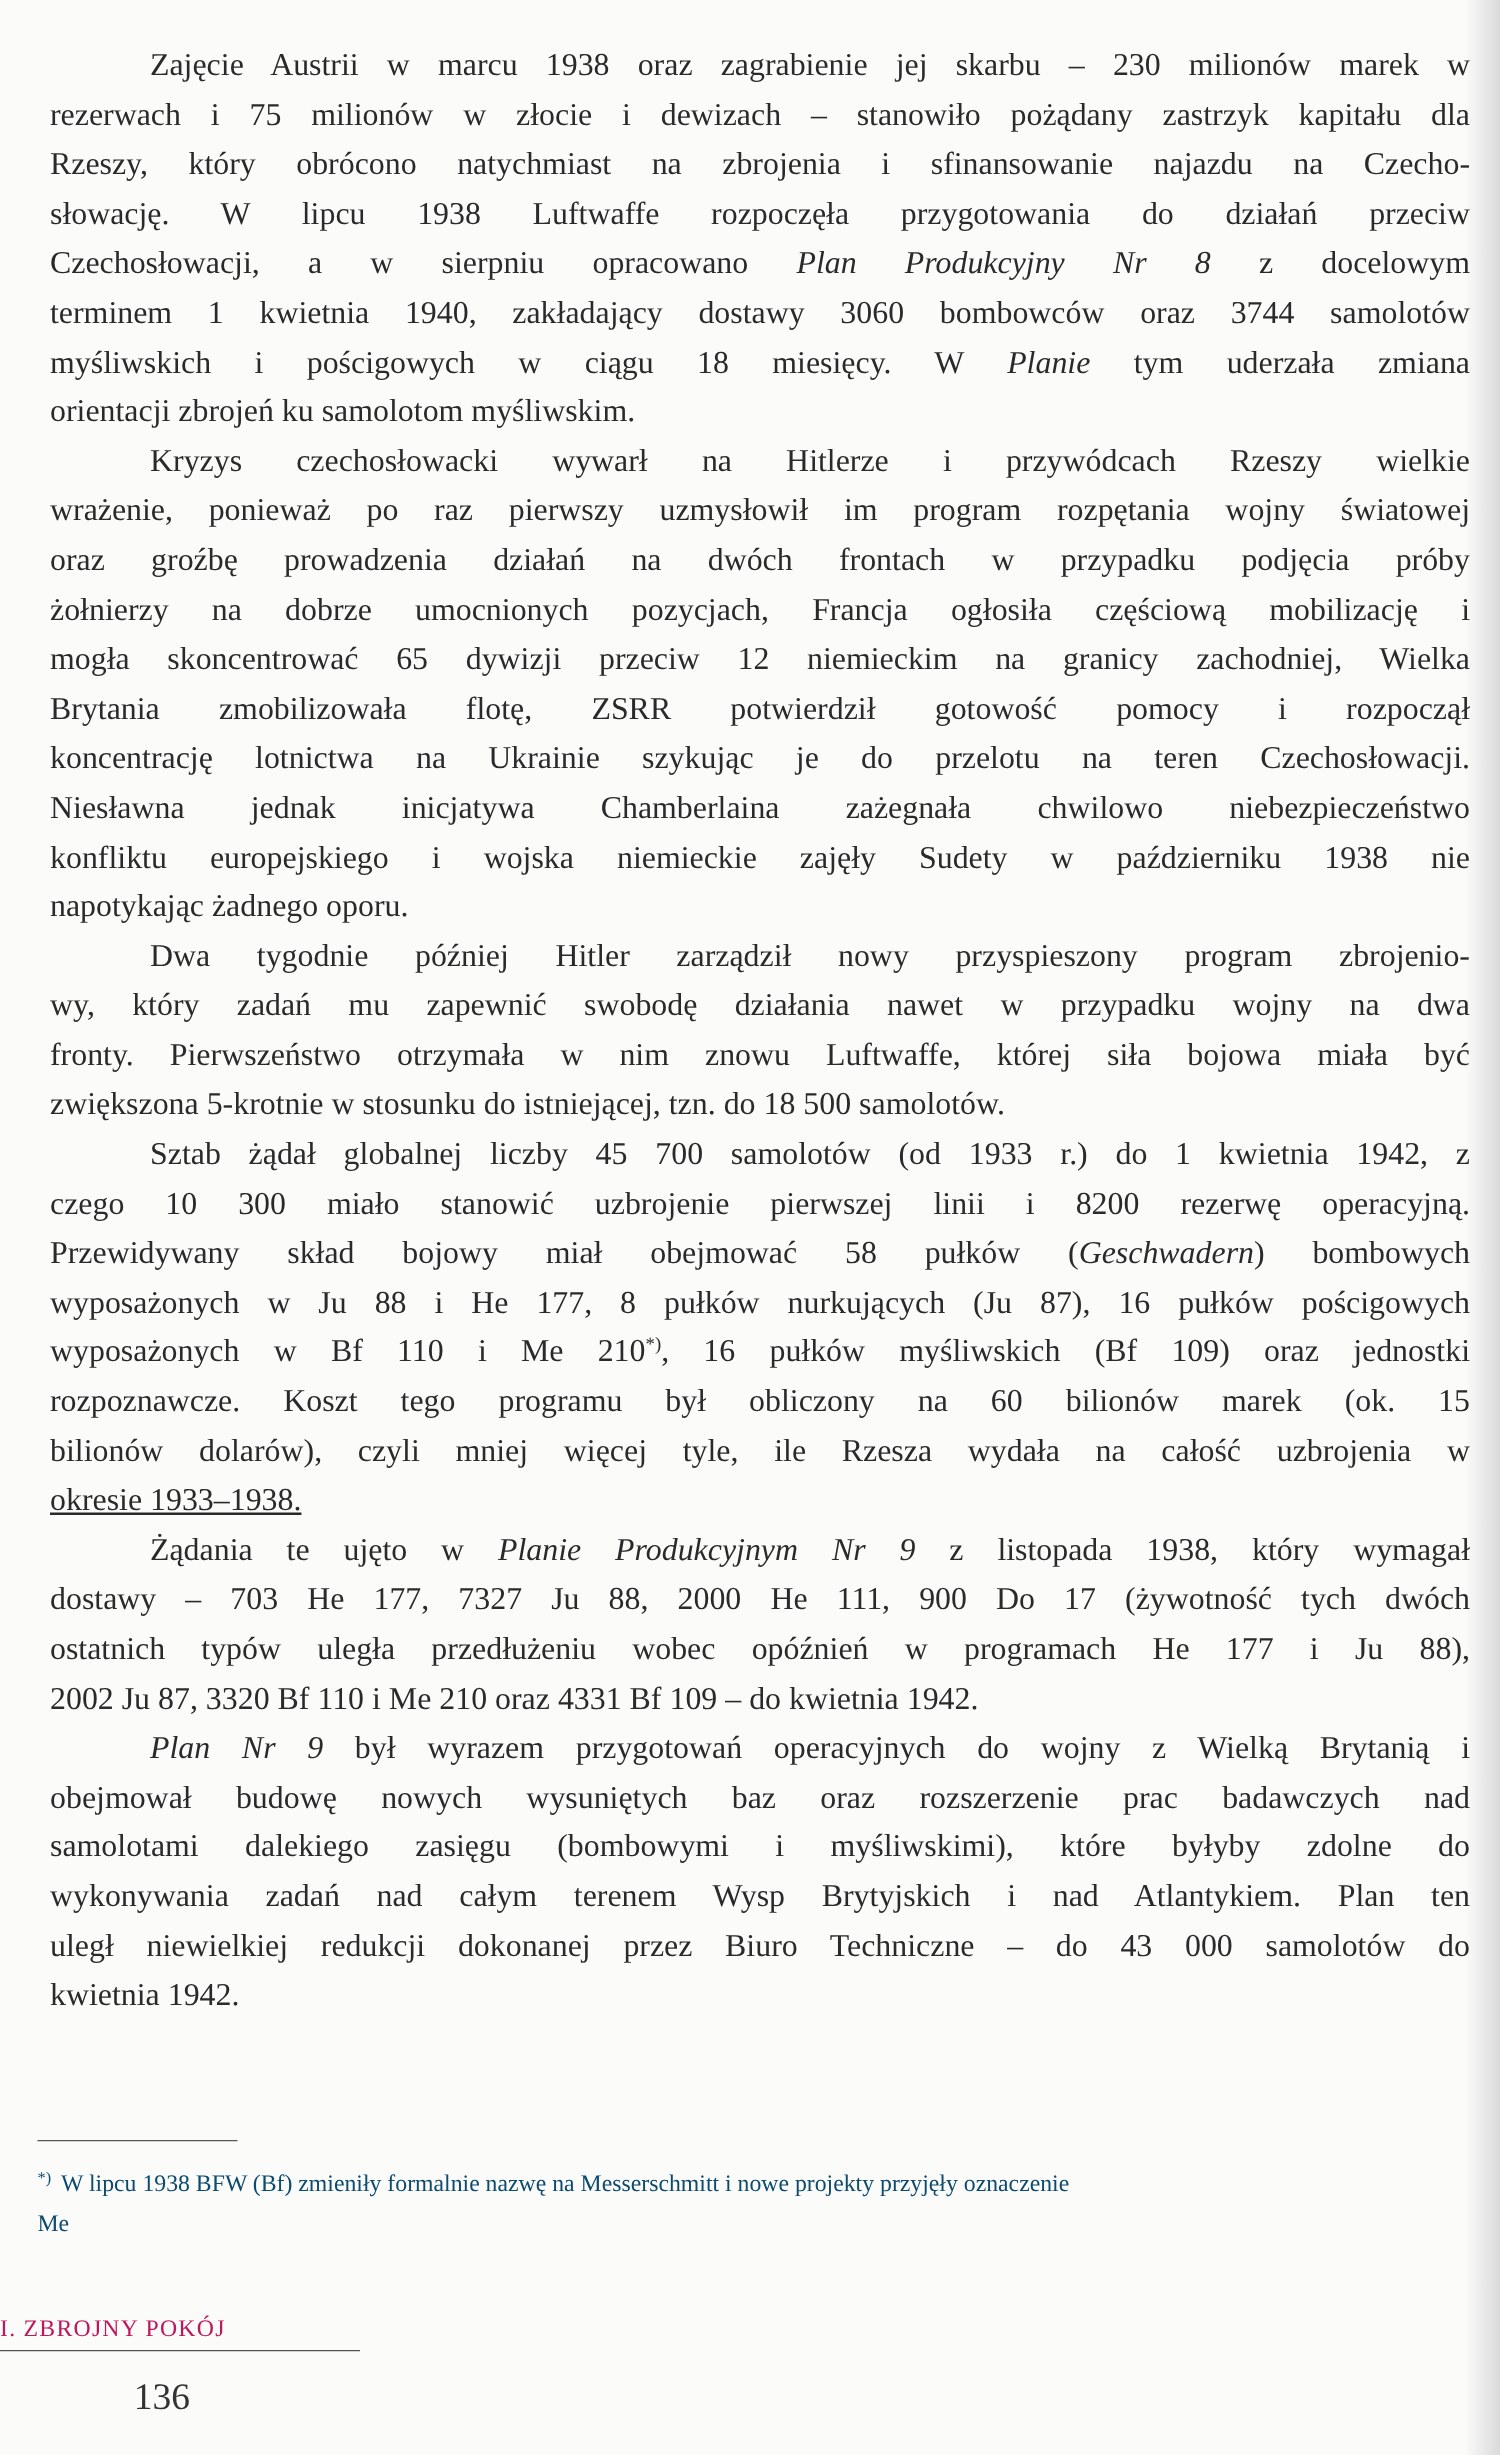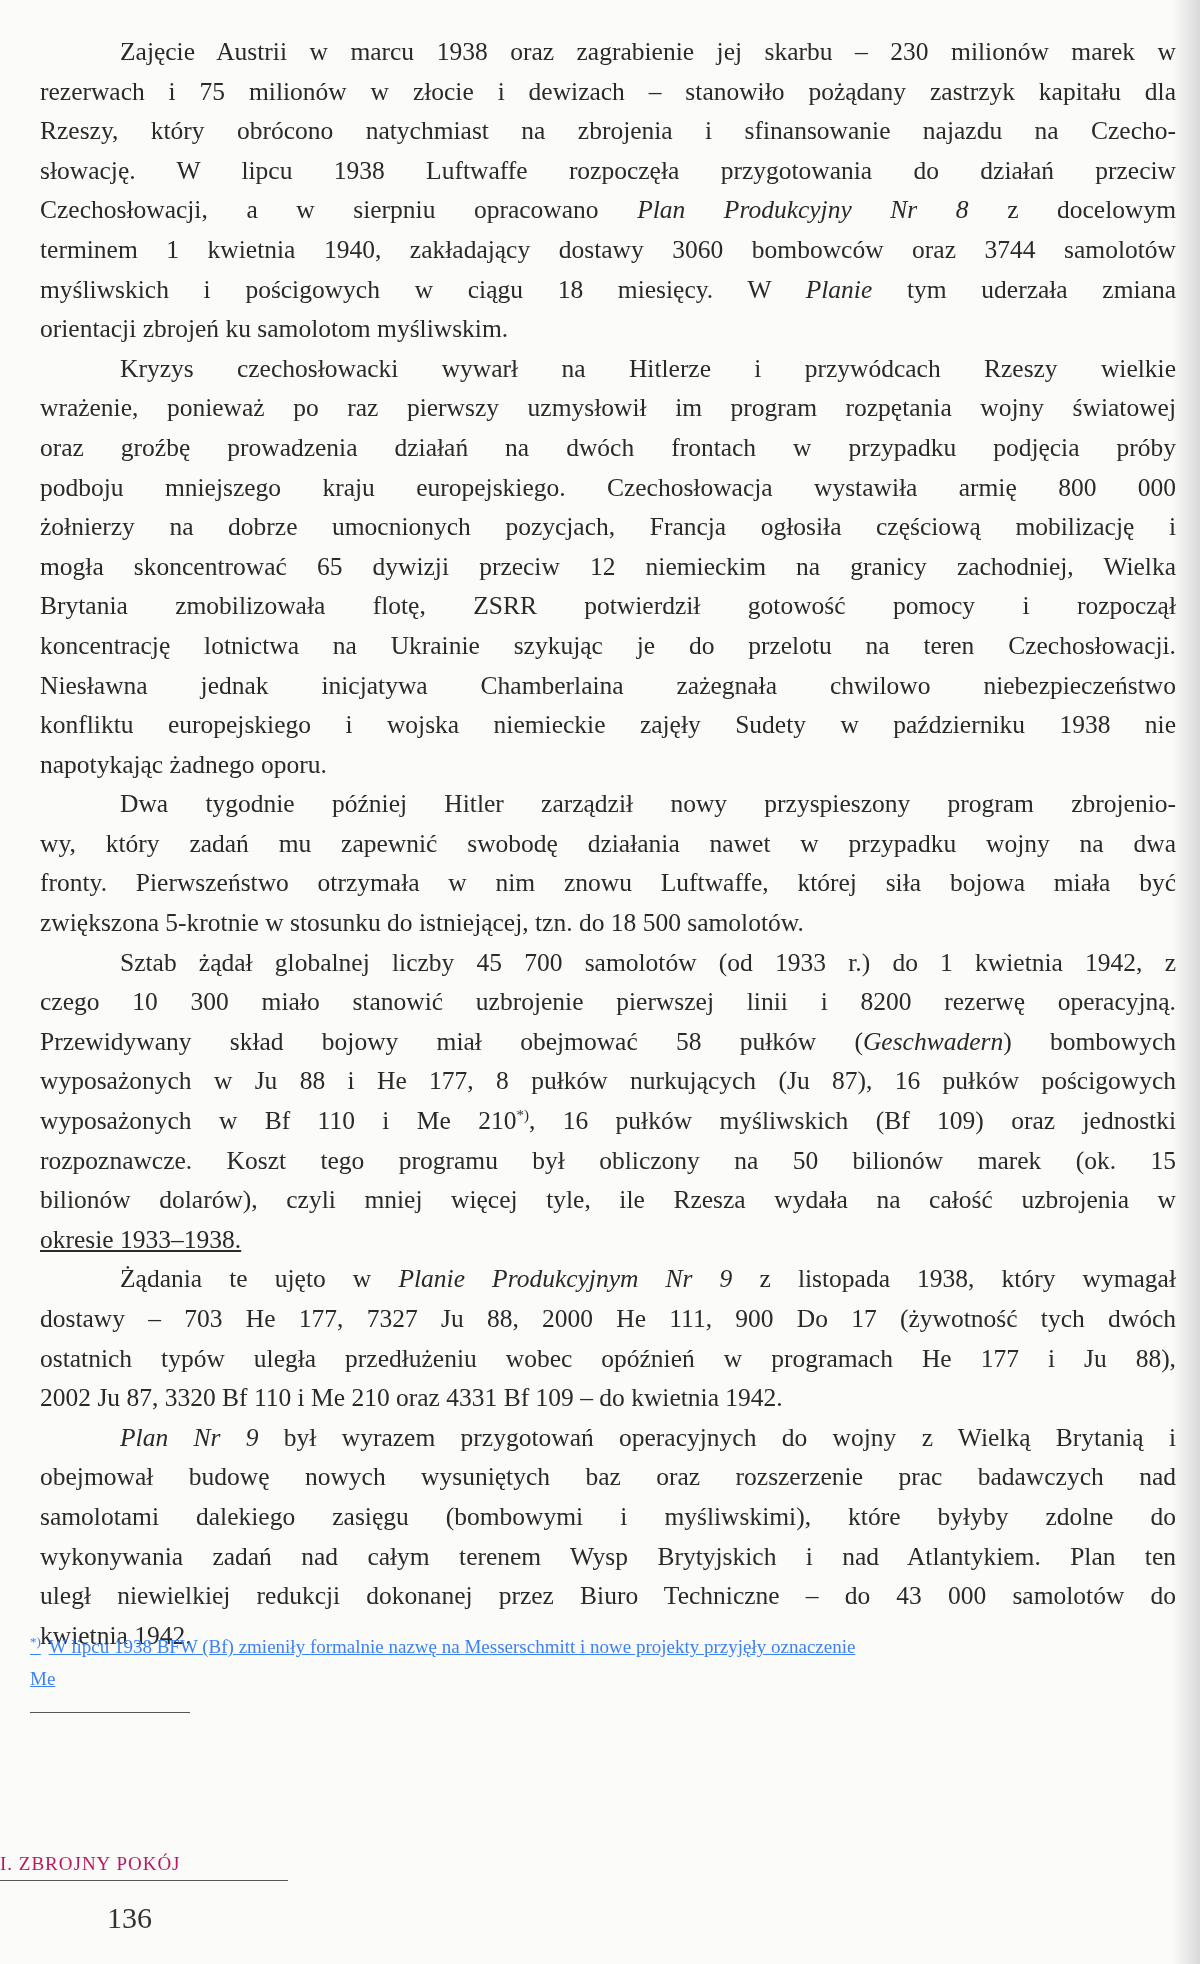--- a/index.html
+++ b/index.html
@@ -30,22 +30,22 @@
   .line.indent { padding-left: 80px; }
   .line.last { text-align-last: left; }
   .it { font-style: italic; }
   sup.fn { font-size: 15px; vertical-align: 9px; line-height: 0; }
 
   .fn-rule {
     position: absolute; left: 30px; top: 1712px; width: 160px; height: 0;
     border-top: 1.5px solid #555;
   }
   .footnote {
-    position: absolute; left: 30px; top: 1626px; width: 1140px;
-    font-size: 19px; line-height: 32px; color: #3b82f6; text-decoration: underline;
+    position: absolute; left: 30px; top: 1726px; width: 1140px;
+    font-size: 19px; line-height: 32px; color: #0c4a6e;
   }
   .footnote .fline { display: block; white-space: nowrap; }
   .footnote .mark { font-size: 13px; vertical-align: 7px; margin-right: 8px; }
 
   .running-footer {
     position: absolute; left: 0px; top: 1852px; width: 288px;
     font-size: 19px; letter-spacing: 1px; color: #be185d;
     border-bottom: 1.6px solid #555; padding-bottom: 4px; line-height: 24px;
   }
   .page-number {
@@ -63,38 +63,37 @@
     <div class="line" style="white-space: nowrap;"><span>rezerwach i 75 milionów w złocie i dewizach – stanowiło pożądany zastrzyk kapitału dla</span></div>
     <div class="line" style="white-space: nowrap;"><span>Rzeszy, który obrócono natychmiast na zbrojenia i sfinansowanie najazdu na Czecho-</span></div>
     <div class="line" style="white-space: nowrap;"><span>słowację. W lipcu 1938 Luftwaffe rozpoczęła przygotowania do działań przeciw</span></div>
     <div class="line" style="white-space: nowrap; word-spacing: 0.0015625px;"><span>Czechosłowacji, a w sierpniu opracowano </span><span class="it">Plan Produkcyjny Nr 8</span><span> z docelowym</span></div>
     <div class="line" style="white-space: nowrap;"><span>terminem 1 kwietnia 1940, zakładający dostawy 3060 bombowców oraz 3744 samolotów</span></div>
     <div class="line" style="white-space: nowrap;"><span>myśliwskich i pościgowych w ciągu 18 miesięcy. W </span><span class="it">Planie</span><span> tym uderzała zmiana</span></div>
     <div class="line last" style="white-space: nowrap;"><span>orientacji zbrojeń ku samolotom myśliwskim.</span></div>
     <div class="line indent" style="white-space: nowrap;"><span>Kryzys czechosłowacki wywarł na Hitlerze i przywódcach Rzeszy wielkie</span></div>
     <div class="line" style="white-space: nowrap;"><span>wrażenie, ponieważ po raz pierwszy uzmysłowił im program rozpętania wojny światowej</span></div>
     <div class="line" style="white-space: nowrap;"><span>oraz groźbę prowadzenia działań na dwóch frontach w przypadku podjęcia próby</span></div>
-    <div class="line" style="white-space: nowrap;"><span>podboju mniejszego kraju europejskiego. Czechosłowacja wystawiła armię 800 000</span></div>
     <div class="line" style="white-space: nowrap;"><span>żołnierzy na dobrze umocnionych pozycjach, Francja ogłosiła częściową mobilizację i</span></div>
     <div class="line" style="white-space: nowrap;"><span>mogła skoncentrować 65 dywizji przeciw 12 niemieckim na granicy zachodniej, Wielka</span></div>
     <div class="line" style="white-space: nowrap;"><span>Brytania zmobilizowała flotę, ZSRR potwierdził gotowość pomocy i rozpoczął</span></div>
     <div class="line" style="white-space: nowrap;"><span>koncentrację lotnictwa na Ukrainie szykując je do przelotu na teren Czechosłowacji.</span></div>
     <div class="line" style="white-space: nowrap;"><span>Niesławna jednak inicjatywa Chamberlaina zażegnała chwilowo niebezpieczeństwo</span></div>
     <div class="line" style="white-space: nowrap;"><span>konfliktu europejskiego i wojska niemieckie zajęły Sudety w październiku 1938 nie</span></div>
     <div class="line last" style="white-space: nowrap;"><span>napotykając żadnego oporu.</span></div>
     <div class="line indent" style="white-space: nowrap;"><span>Dwa tygodnie później Hitler zarządził nowy przyspieszony program zbrojenio-</span></div>
     <div class="line" style="white-space: nowrap;"><span>wy, który zadań mu zapewnić swobodę działania nawet w przypadku wojny na dwa</span></div>
     <div class="line" style="white-space: nowrap;"><span>fronty. Pierwszeństwo otrzymała w nim znowu Luftwaffe, której siła bojowa miała być</span></div>
     <div class="line last" style="white-space: nowrap;"><span>zwiększona 5-krotnie w stosunku do istniejącej, tzn. do 18 500 samolotów.</span></div>
     <div class="line indent" style="white-space: nowrap;"><span>Sztab żądał globalnej liczby 45 700 samolotów (od 1933 r.) do 1 kwietnia 1942, z</span></div>
     <div class="line" style="white-space: nowrap;"><span>czego 10 300 miało stanowić uzbrojenie pierwszej linii i 8200 rezerwę operacyjną.</span></div>
     <div class="line" style="white-space: nowrap;"><span>Przewidywany skład bojowy miał obejmować 58 pułków (</span><span class="it">Geschwadern</span><span>) bombowych</span></div>
     <div class="line" style="white-space: nowrap;"><span>wyposażonych w Ju 88 i He 177, 8 pułków nurkujących (Ju 87), 16 pułków pościgowych</span></div>
     <div class="line" style="white-space: nowrap;"><span>wyposażonych w Bf 110 i Me 210</span><sup class="fn">*)</sup><span>, 16 pułków myśliwskich (Bf 109) oraz jednostki</span></div>
-    <div class="line" style="white-space: nowrap;"><span>rozpoznawcze. Koszt tego programu był obliczony na 50 bilionów marek (ok. 15</span></div>
+    <div class="line" style="white-space: nowrap;"><span>rozpoznawcze. Koszt tego programu był obliczony na 60 bilionów marek (ok. 15</span></div>
     <div class="line" style="white-space: nowrap;"><span>bilionów dolarów), czyli mniej więcej tyle, ile Rzesza wydała na całość uzbrojenia w</span></div>
     <div class="line last" style="white-space: nowrap; text-decoration: underline;"><span>okresie 1933–1938.</span></div>
     <div class="line indent" style="white-space: nowrap;"><span>Żądania te ujęto w </span><span class="it">Planie Produkcyjnym Nr 9</span><span> z listopada 1938, który wymagał</span></div>
     <div class="line" style="white-space: nowrap;"><span>dostawy – 703 He 177, 7327 Ju 88, 2000 He 111, 900 Do 17 (żywotność tych dwóch</span></div>
     <div class="line" style="white-space: nowrap;"><span>ostatnich typów uległa przedłużeniu wobec opóźnień w programach He 177 i Ju 88),</span></div>
     <div class="line last" style="white-space: nowrap;"><span>2002 Ju 87, 3320 Bf 110 i Me 210 oraz 4331 Bf 109 – do kwietnia 1942.</span></div>
     <div class="line indent" style="white-space: nowrap;"><span class="it">Plan Nr 9</span><span> był wyrazem przygotowań operacyjnych do wojny z Wielką Brytanią i</span></div>
     <div class="line" style="white-space: nowrap;"><span>obejmował budowę nowych wysuniętych baz oraz rozszerzenie prac badawczych nad</span></div>
     <div class="line" style="white-space: nowrap;"><span>samolotami dalekiego zasięgu (bombowymi i myśliwskimi), które byłyby zdolne do</span></div>
     <div class="line" style="white-space: nowrap;"><span>wykonywania zadań nad całym terenem Wysp Brytyjskich i nad Atlantykiem. Plan ten</span></div>

